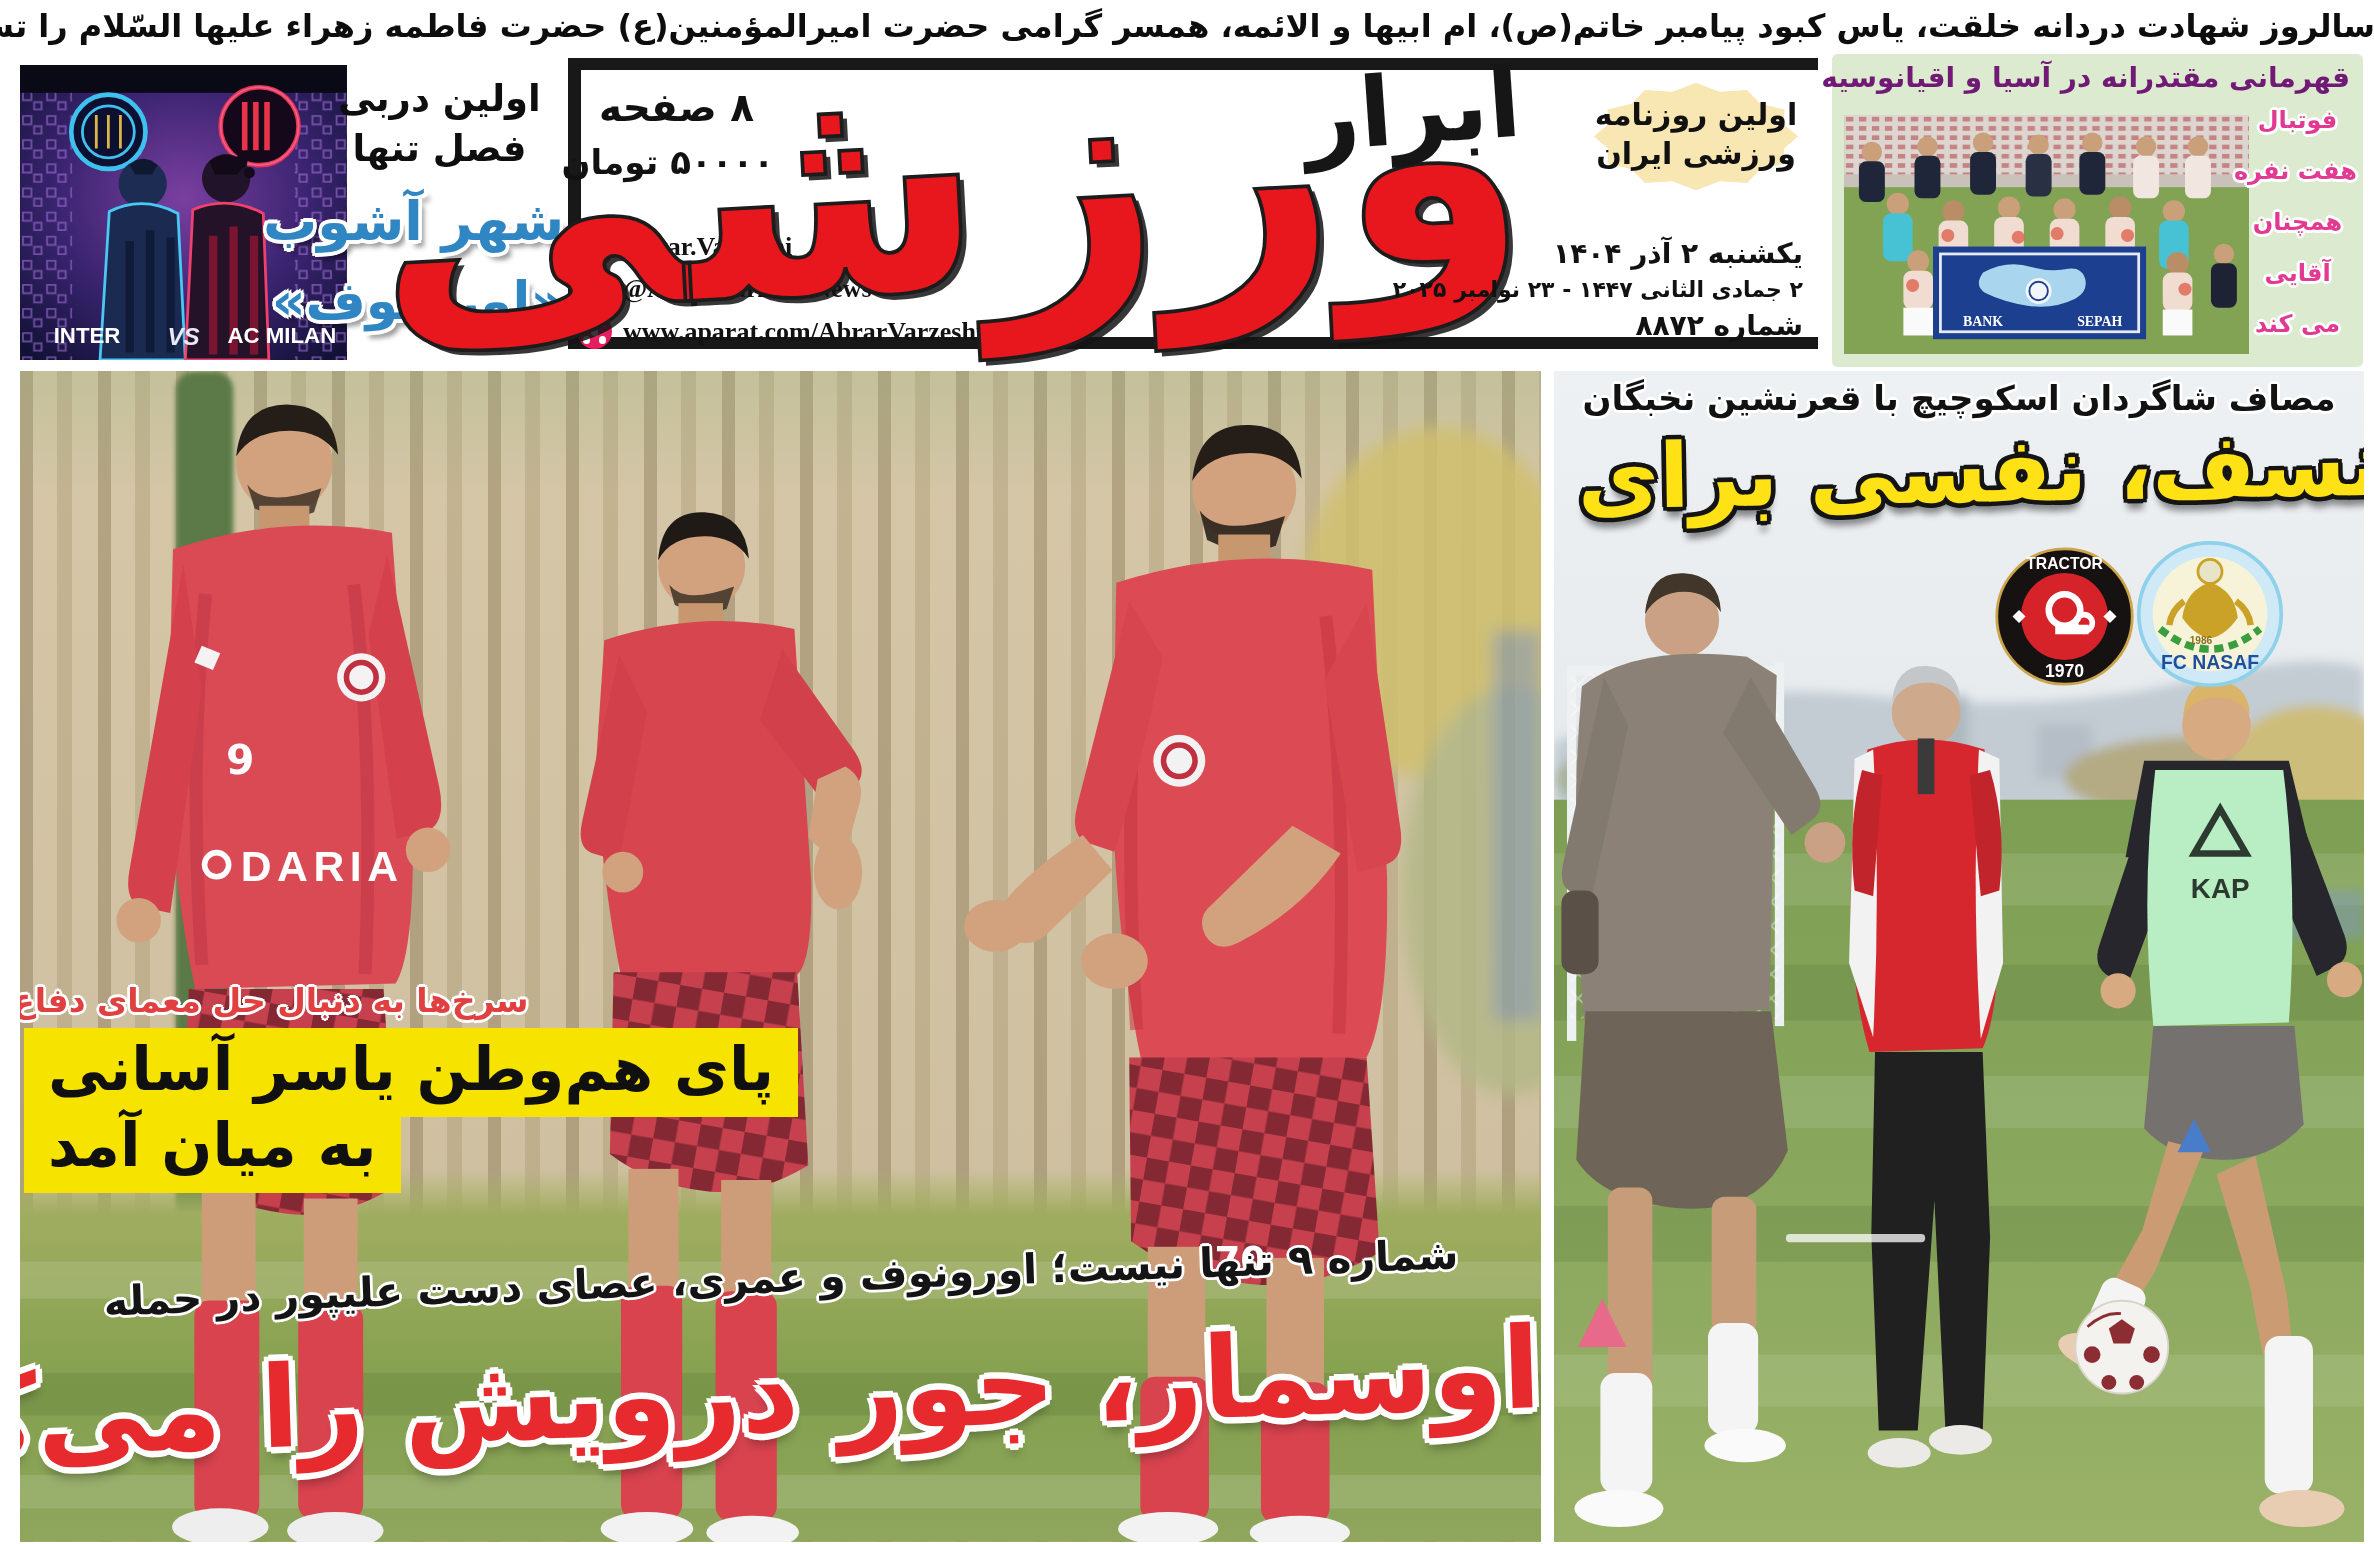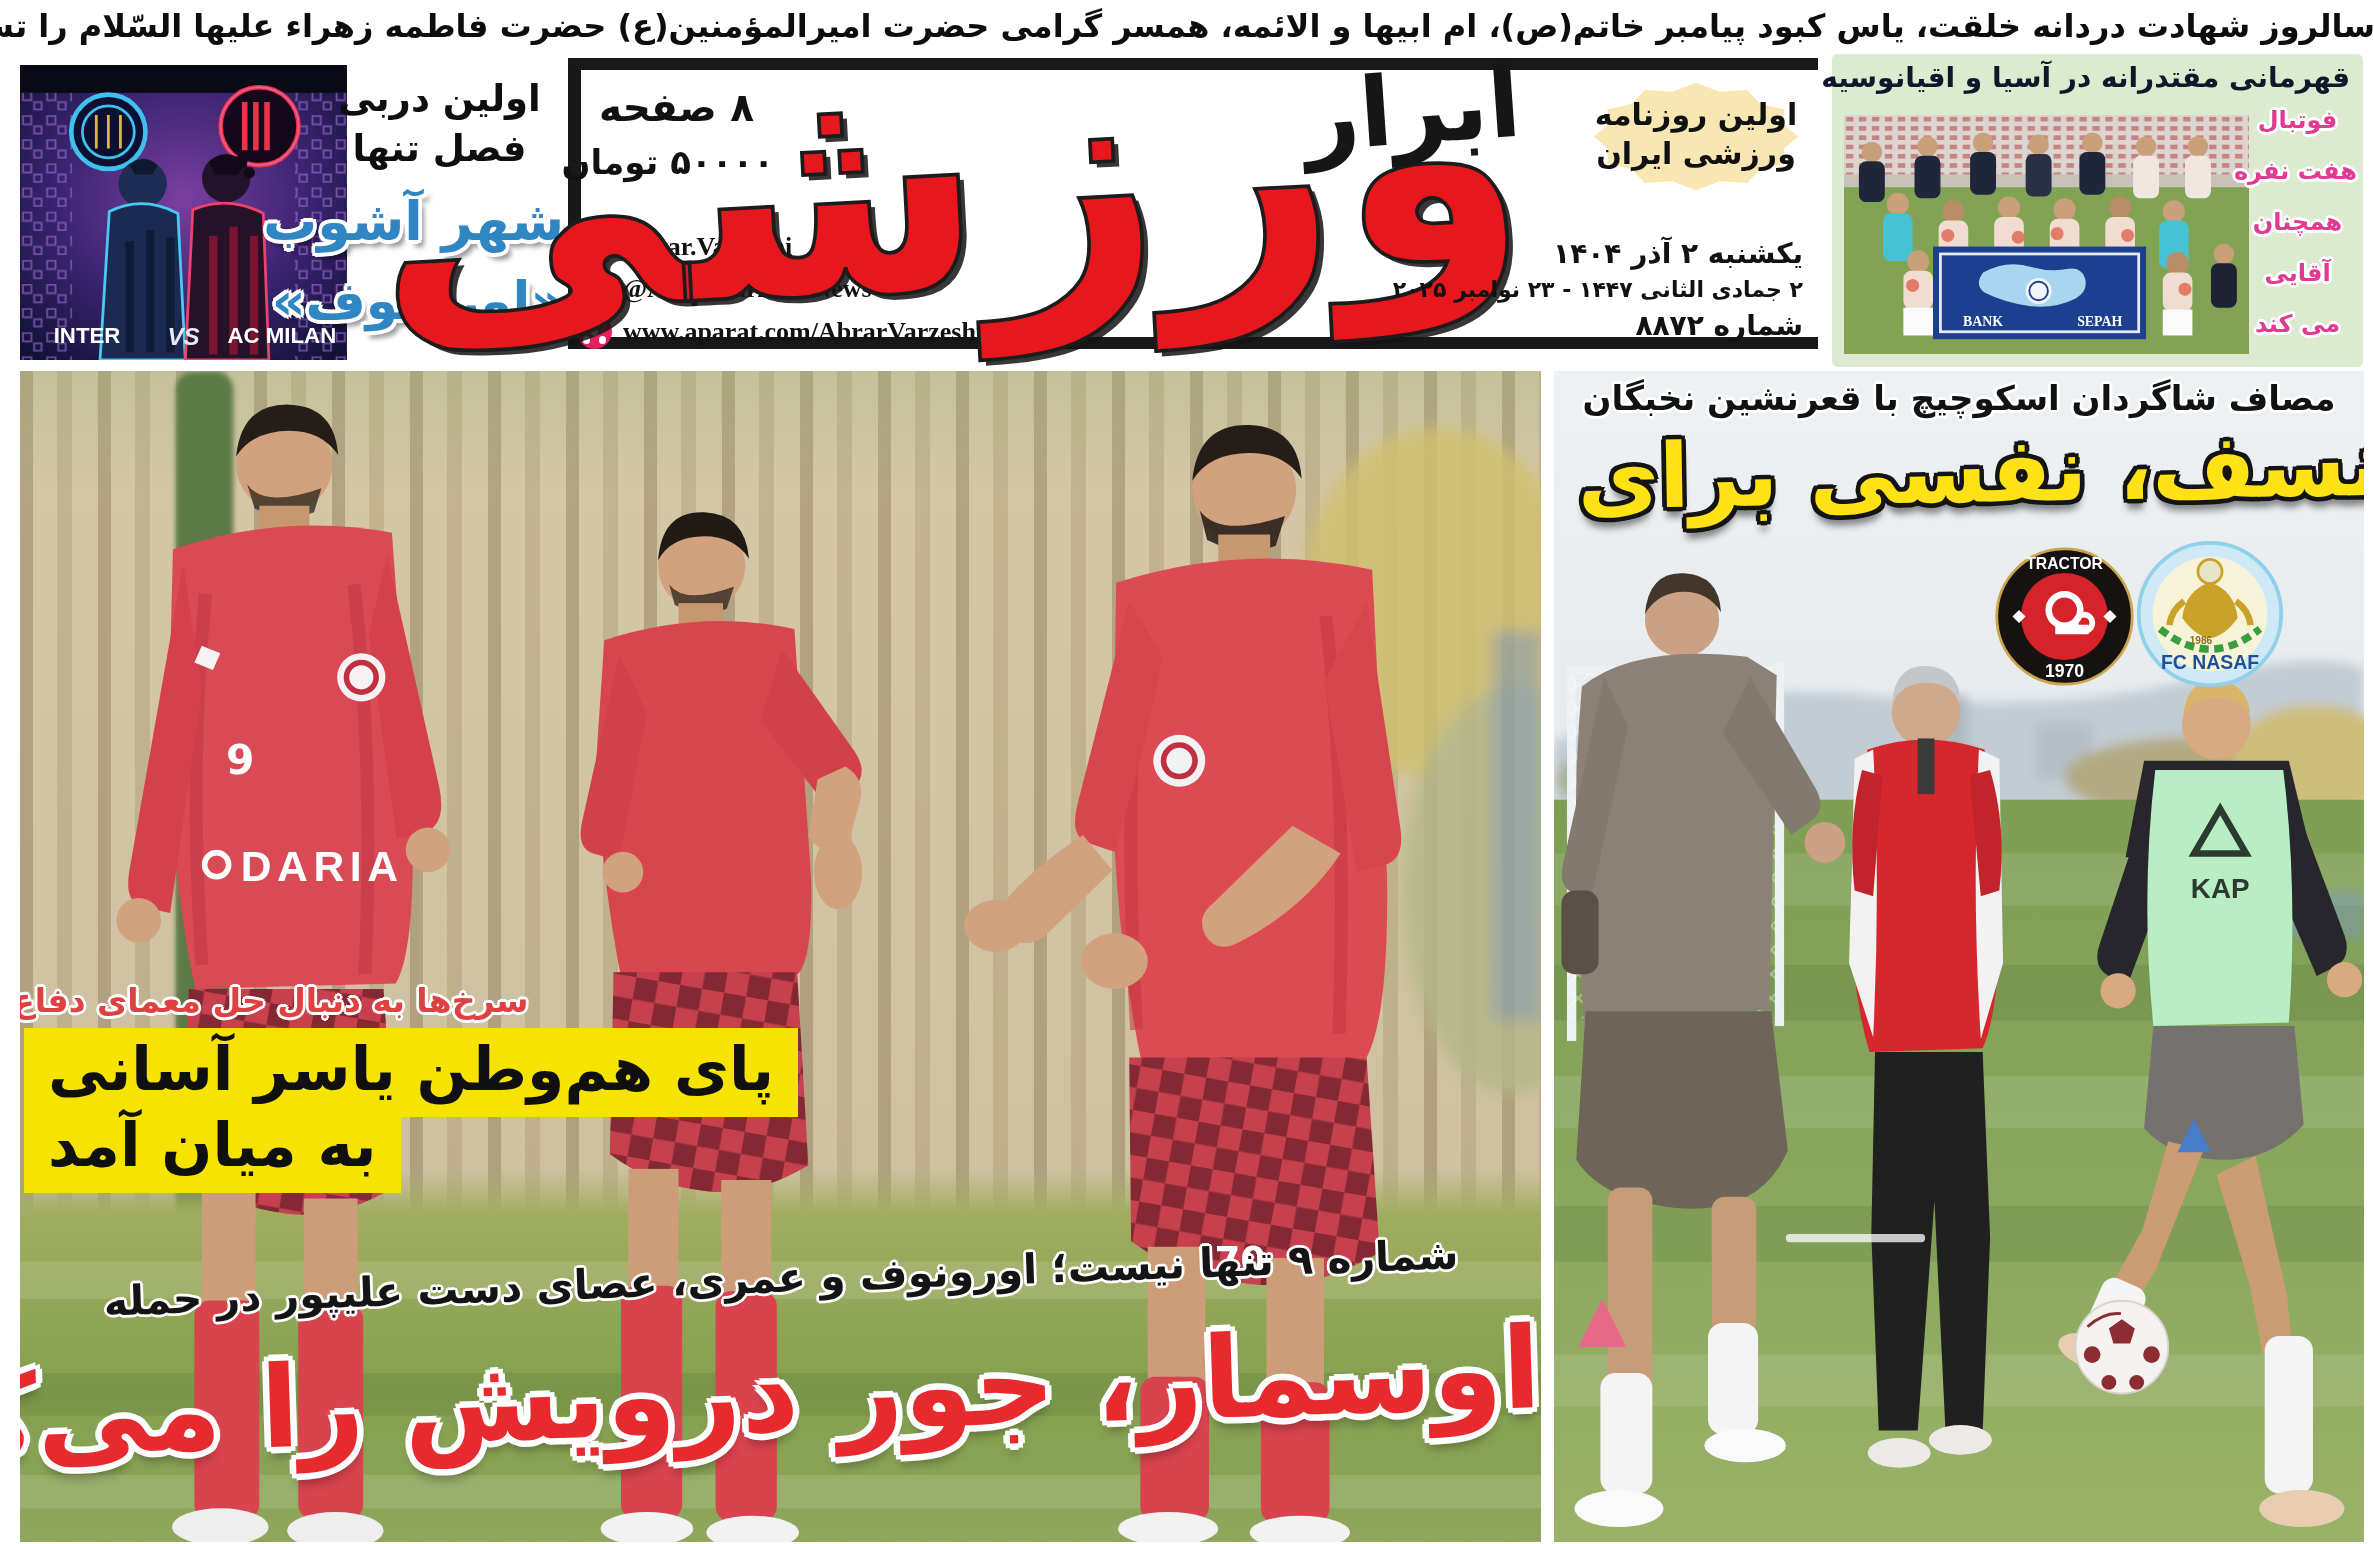--- a/index.html
+++ b/index.html
@@ -178,21 +178,21 @@
     </div>
   </div>
 
   <div class="abs rtl" style="left:1493px;top:234px;width:310px;text-align:right;">
     <div class="b nowrap" style="font-size:28px;line-height:39px;color:#111;">یکشنبه ۲ آذر ۱۴۰۴</div>
     <div class="b nowrap" style="font-size:22px;line-height:33px;color:#111;">۲ جمادی الثانی ۱۴۴۷ - ۲۳ نوامبر ۲۰۲۵</div>
     <div class="b nowrap" style="font-size:28px;line-height:39px;color:#111;">شماره ۸۸۷۲</div>
   </div>
 
   <div class="abs" style="left:1832px;top:54px;width:531px;height:313px;background:#dcead0;border-radius:5.6px;">
-    <div class="abs rtl ctr b nowrap" style="left:0;top:7.4px;width:518px;font-size:28px;color:#0f172a;">قهرمانی مقتدرانه در آسیا و اقیانوسیه</div>
+    <div class="abs rtl ctr b nowrap" style="left:0;top:7.4px;width:518px;font-size:28px;color:#701a75;">قهرمانی مقتدرانه در آسیا و اقیانوسیه</div>
 
     <div class="abs" style="left:12px;top:61px;width:405px;height:239px;overflow:hidden;background:#87a75a;">
       <svg width="405" height="239" viewBox="0 0 437 258">
         <defs>
           <pattern id="seats" width="14" height="10" patternUnits="userSpaceOnUse">
             <rect width="14" height="10" fill="#ddd5cf"></rect>
             <rect x="2" y="2" width="8" height="5" fill="#b8575a" opacity="0.65"></rect>
           </pattern>
         </defs>
         <rect width="437" height="74" fill="url(#seats)"></rect>

